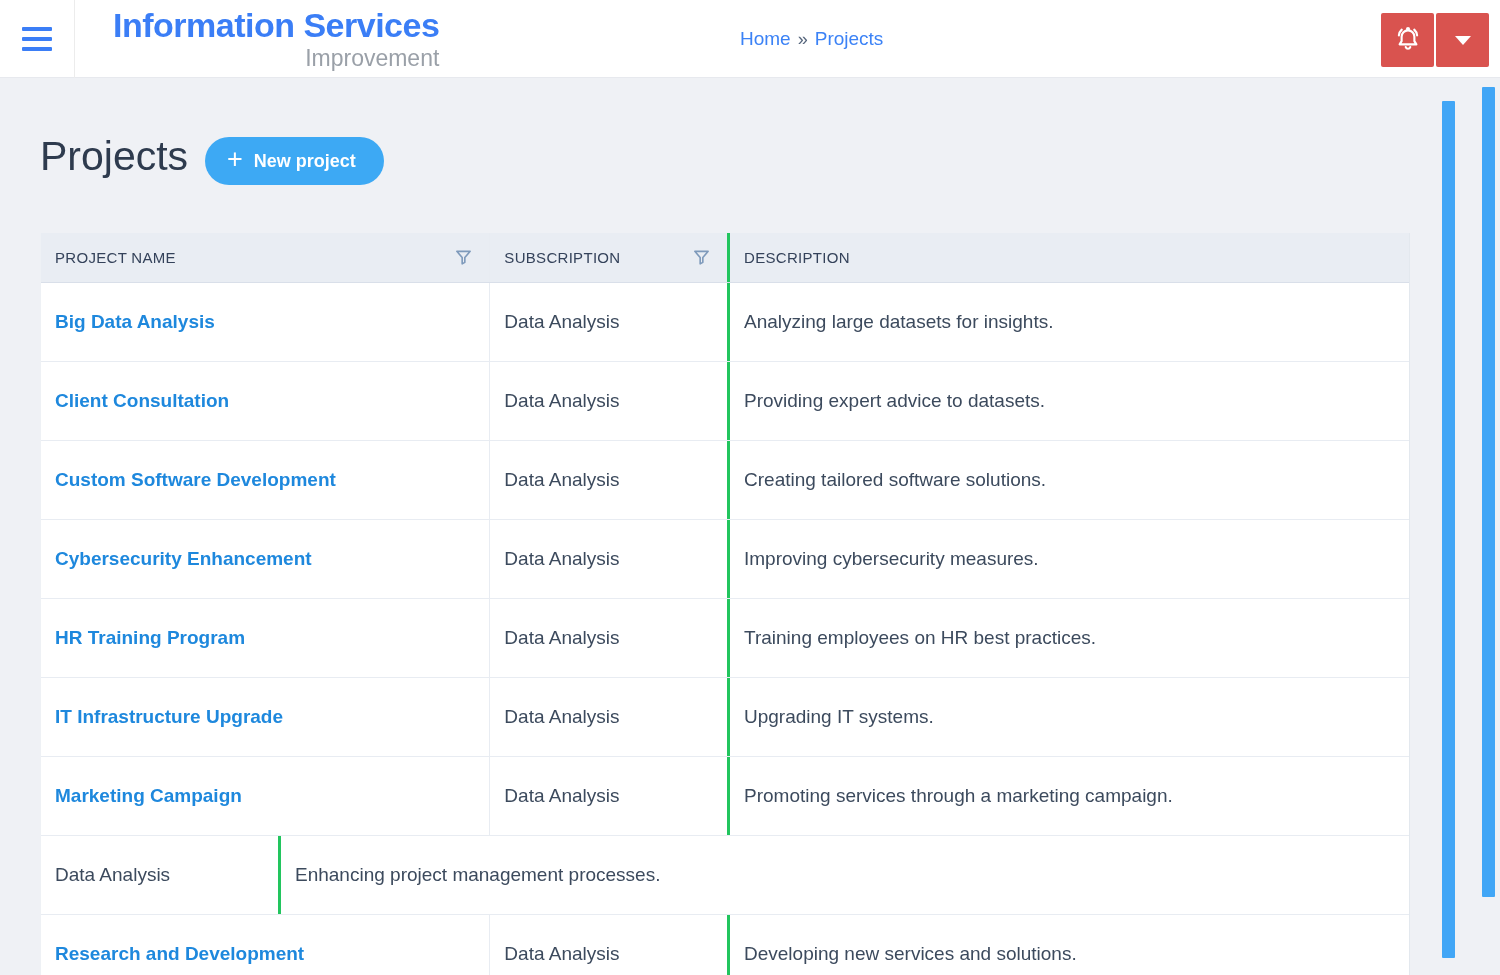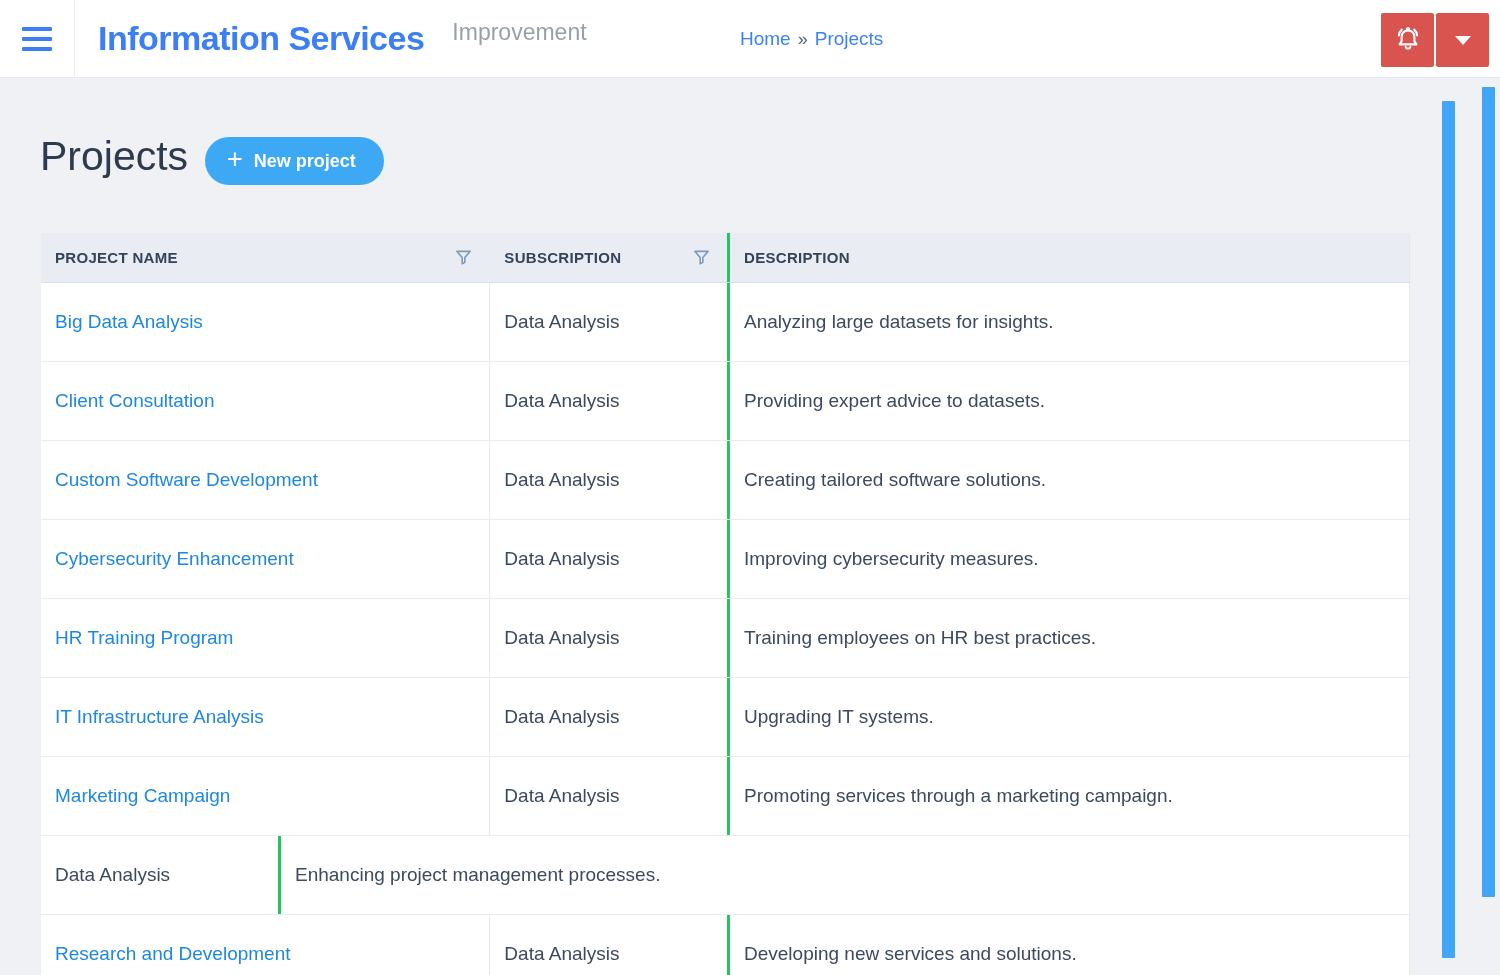--- a/index.html
+++ b/index.html
@@ -15,21 +15,21 @@
     position: absolute; top: 0; left: 0; width: 1500px; height: 78px;
     background: #ffffff; border-bottom: 1px solid #e7e9ee;
     display: flex; align-items: center;
   }
   .hamburger {
     width: 75px; height: 78px; display: flex; flex-direction: column;
     justify-content: center; align-items: center; gap: 6px;
     cursor: pointer; border-right: 1px solid #ececec;
   }
   .hamburger span { display: block; width: 30px; height: 4px; background: #3b7ef6; border-radius: 1px; }
-  .brand { display: flex; align-items: flex-start; margin-left: 23px; }
+  .brand { display: flex; align-items: flex-end; margin-left: 38px; flex-direction: column; }
   .brand-title { font-size: 34px; font-weight: 700; color: #3b7ef6; letter-spacing: -0.5px; }
   .brand-sub { font-size: 23px; color: #9aa0a8; margin-left: 28px; }
   .breadcrumb { position: absolute; left: 740px; top: 0; height: 78px; display: flex; align-items: center; font-size: 19px; gap: 7px; justify-content: center; }
   .breadcrumb a { color: #3b82f6; text-decoration: none; }
   .breadcrumb .sep { color: #55657c; font-size: 18px; }
   .header-actions { position: absolute; right: 11px; top: 13px; display: flex; gap: 2px; }
   .hdr-btn {
     width: 53px; height: 54px; background: #d9534f; border: none; cursor: pointer;
     display: flex; align-items: center; justify-content: center; border-radius: 2px;
   }
@@ -54,28 +54,28 @@
     border-right: 1px solid #e3e8ee; border-left: 1px solid #eef1f5;
   }
   .tr, .thead { display: flex; width: 100%; }
   .thead {
     height: 50px; background: #e9edf3; align-items: center;
     border-bottom: 1px solid #d9dfe9;
   }
   .th {
     display: flex; align-items: center; justify-content: space-between;
     padding: 0 16px 0 14px; height: 100%;
-    font-size: 15px; font-weight: 700; color: #34425a; letter-spacing: 0.3px;
+    font-size: 15px; font-weight: 400; color: #34425a; letter-spacing: 0.3px;
   }
   .tr { height: 79px; background: #ffffff; border-bottom: 1px solid #e8ecf2; align-items: center; }
   .td { padding: 0 14px; display: flex; align-items: center; height: 100%; font-size: 19px; color: #3c4a5d; }
   .col-name { width: 450px; border-right: 1px solid #e8ecf2; }
   .col-sub  { width: 240px; border-right: 3px solid #22c55e; }
   .col-desc { width: 680px; }
-  .td a { color: #1e88dd; text-decoration: none; }
+  .td a { color: #1e88dd; text-decoration: none; font-weight: bold; }
   .filter-icon { flex: 0 0 auto; cursor: pointer; display: flex; }
 
   
   .scrollbar { position: absolute; background: #41a6f6; width: 13px; border-radius: 1px; }
   .scrollbar.inner { left: 1442px; top: 101px; height: 857px; }
   .scrollbar.outer { left: 1482px; top: 87px; height: 810px; }
 </style>
 </head>
 <body>
 
@@ -197,21 +197,21 @@
     <div class="td col-sub">
       <span>Data Analysis</span>
     </div>
     <div class="td col-desc">
       <span>Training employees on HR best practices.</span>
     </div>
   </div>
 
   <div class="tr">
     <div class="td col-name">
-      <a href="#">IT Infrastructure Analysis</a>
+      <a href="#">IT Infrastructure Upgrade</a>
     </div>
     <div class="td col-sub">
       <span>Data Analysis</span>
     </div>
     <div class="td col-desc">
       <span>Upgrading IT systems.</span>
     </div>
   </div>
 
   <div class="tr">

